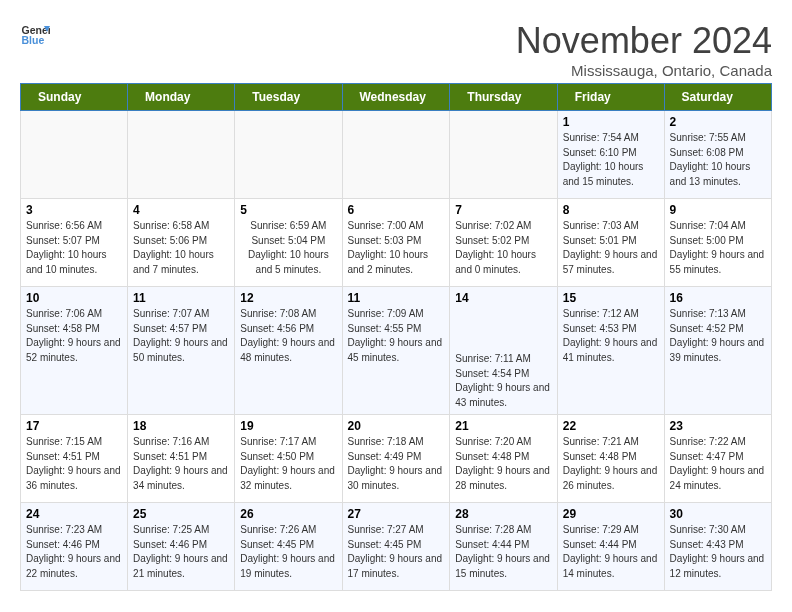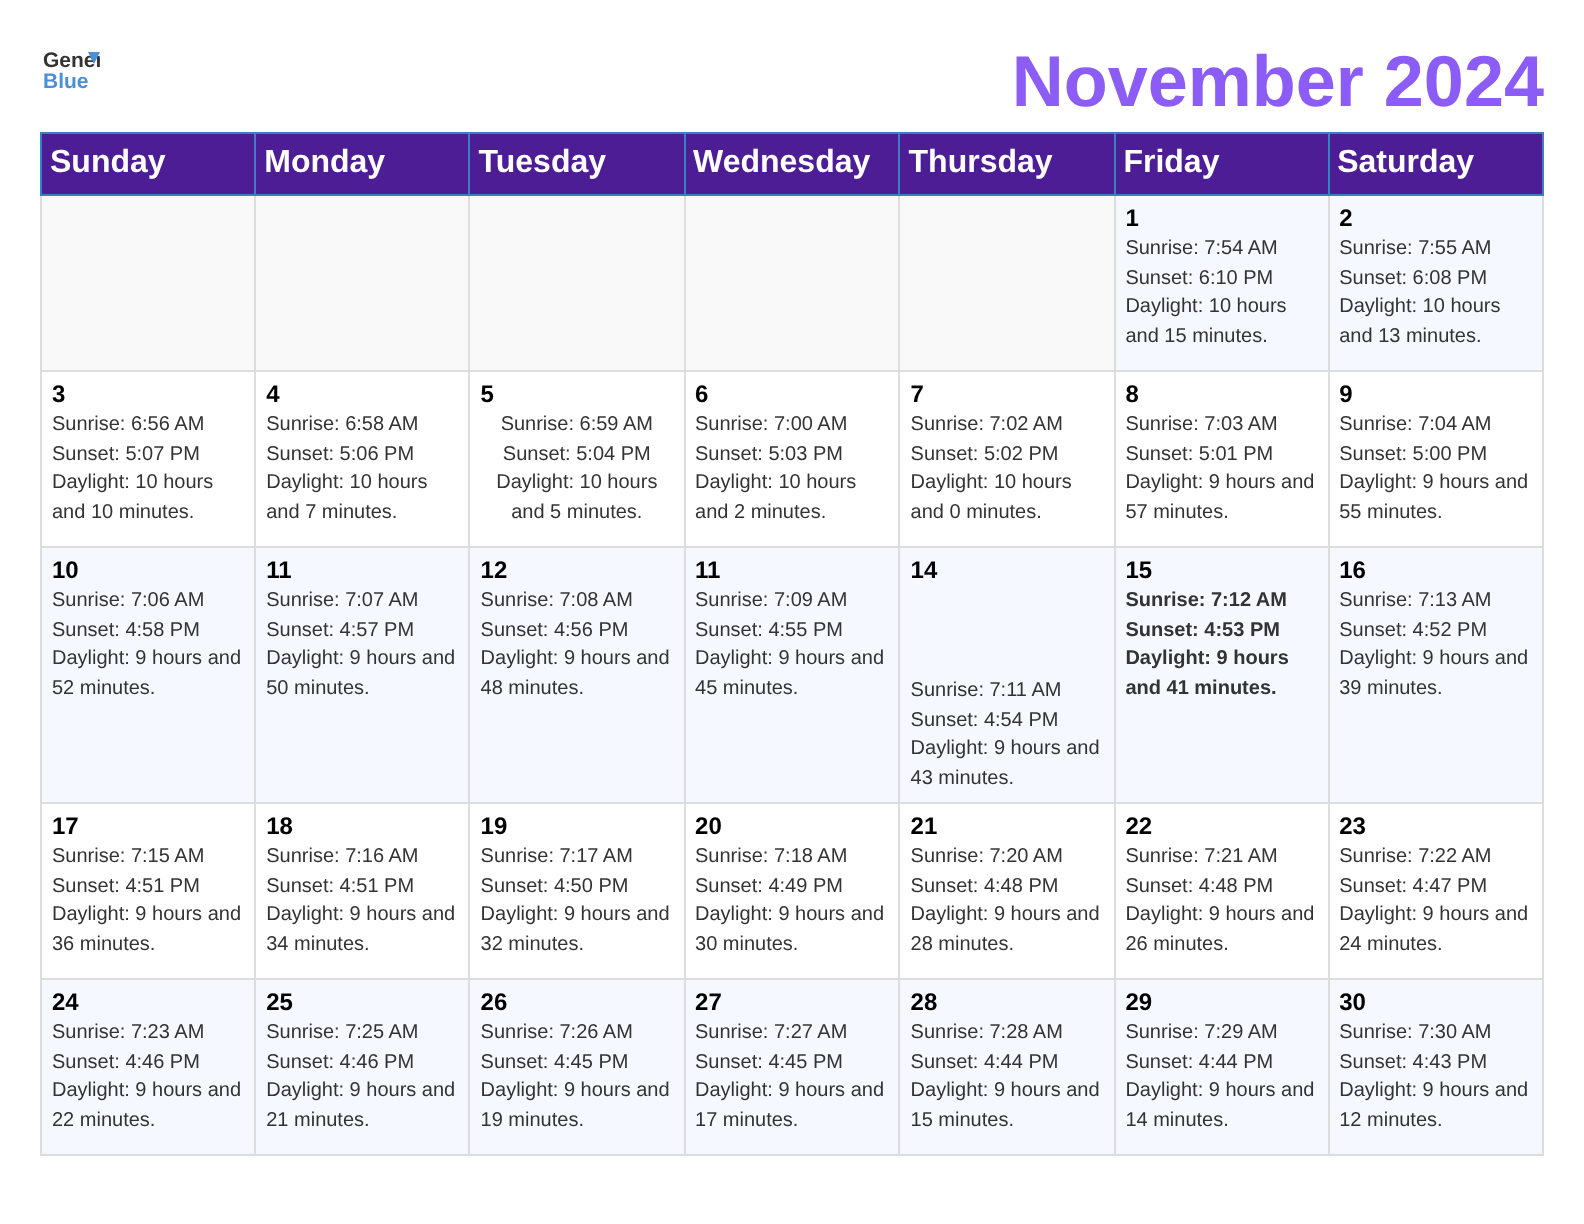--- a/index.html
+++ b/index.html
@@ -23,38 +23,38 @@
     }
     .logo-icon {
       width: 30px;
       height: 30px;
     }
     .title-block {
       text-align: right;
     }
     .month-title {
       font-size: 36px;
-      font-weight: bold;
-      color: #8b5cf6;
+      font-weight: normal;
+      color: #404040;
     }
     .subtitle {
       font-size: 15px;
       color: #555;
     }
     table {
       width: 100%;
       border-collapse: collapse;
       font-size: 11px;
     }
     thead tr th {
-      background-color: #4c1d95;
+      background-color: #4d7c0f;
       color: #fff;
-      padding: 6px 4px;
+      padding: 6px 17px;
       text-align: left;
-      font-size: 16px;
+      font-size: 12px;
       font-weight: bold;
       border: 1px solid #3a7fc1;
     }
     tbody tr td {
       vertical-align: top;
       padding: 4px 5px;
       border: 1px solid #ddd;
       height: 88px;
       width: 108px;
     }
@@ -85,20 +85,21 @@
 <div class="header-top">
   <div class="logo">
     <svg class="logo-icon" viewBox="0 0 40 40">
       <text x="2" y="18" font-size="14" font-weight="bold" fill="#333">General</text>
       <text x="2" y="32" font-size="14" font-weight="bold" fill="#4a90d9">Blue</text>
       <polygon points="32,8 40,8 36,16" fill="#4a90d9"></polygon>
     </svg>
   </div>
   <div class="title-block">
     <div class="month-title">November 2024</div>
+    <div class="subtitle">Mississauga, Ontario, Canada</div>
   </div>
 </div>
 
 <table>
   <thead>
     <tr id="thead-row">
     <th>Sunday</th>
         <th>Monday</th>
         <th>Tuesday</th>
         <th>Wednesday</th>
@@ -197,21 +198,21 @@
 Daylight: 9 hours and 45 minutes.</div>
         </td>
         <td>
           <span class="day-num">14</span>
           <div class="day-info" style="white-space: pre-line; margin-top: 47px;">Sunrise: 7:11 AM
 Sunset: 4:54 PM
 Daylight: 9 hours and 43 minutes.</div>
         </td>
         <td>
           <span class="day-num">15</span>
-          <div class="day-info" style="white-space: pre-line; font-weight: bold;">Sunrise: 7:12 AM
+          <div class="day-info" style="white-space: pre-line;">Sunrise: 7:12 AM
 Sunset: 4:53 PM
 Daylight: 9 hours and 41 minutes.</div>
         </td>
         <td>
           <span class="day-num">16</span>
           <div class="day-info" style="white-space: pre-line;">Sunrise: 7:13 AM
 Sunset: 4:52 PM
 Daylight: 9 hours and 39 minutes.</div>
         </td>
       </tr>

